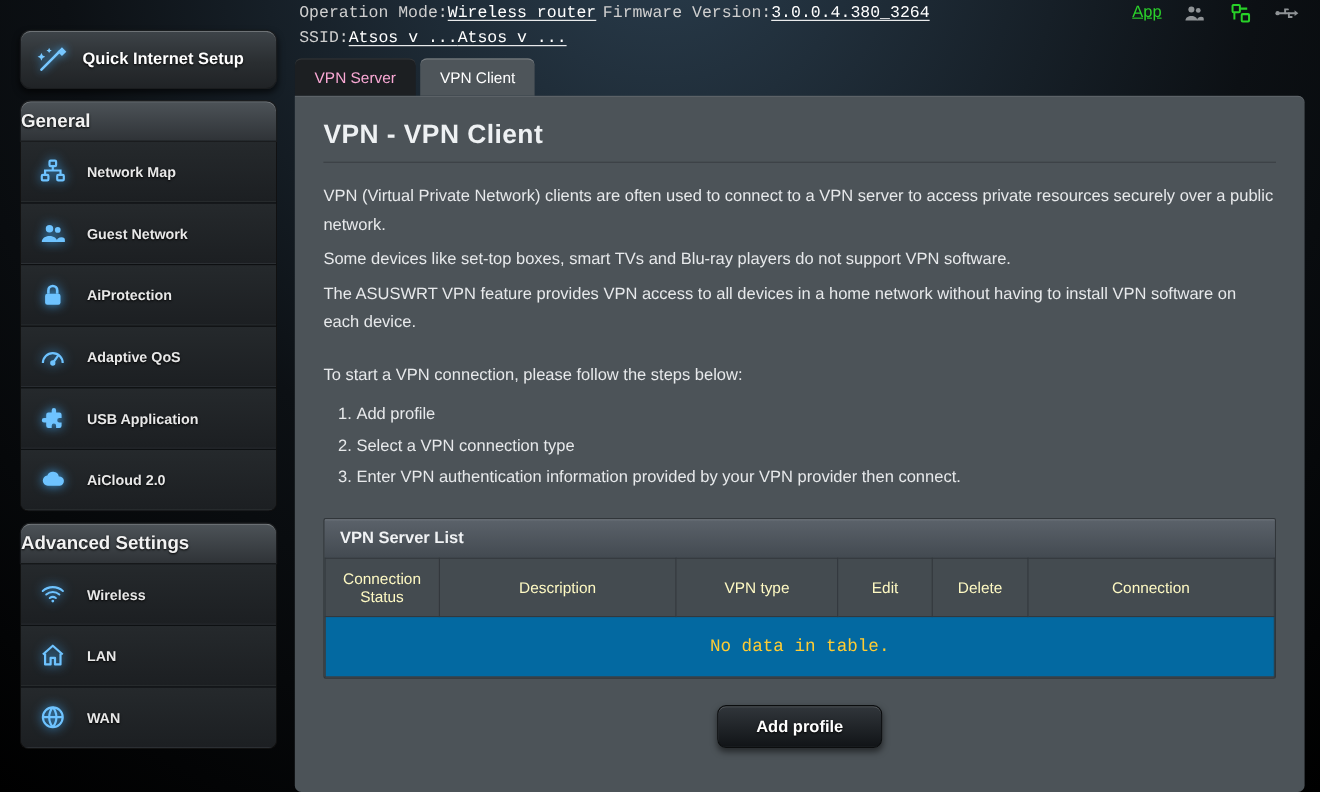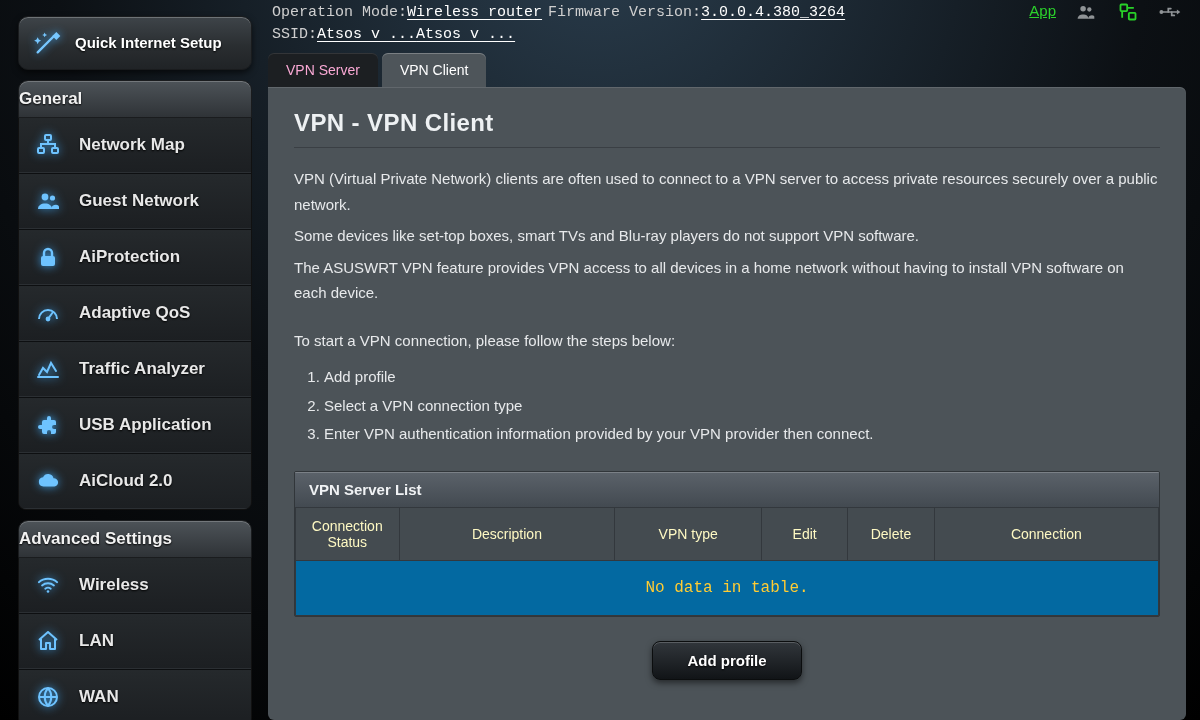--- a/index.html
+++ b/index.html
@@ -1,33 +1,33 @@
 <!DOCTYPE html>
 <html><head>
 <meta charset="utf-8">
 <style>
 html,body{margin:0;padding:0;height:100%;background:#000;font-family:Arial,Helvetica,sans-serif;font-size:14px;color:#fff;-webkit-font-smoothing:antialiased}
 *,*::before,*::after{box-sizing:border-box}
 a{color:inherit}
 
 
 .page{width:1200px;height:720px;background:radial-gradient(circle at 50% -10%,#2a3d4d 0%,#0c1014 55%,#000 100%);display:flex;overflow:hidden}
-.sidebar{width:262px;flex:0 0 262px;padding:16px 10px 0 18px;display:flex;flex-direction:column;gap:10px;overflow:hidden}
+.sidebar{width:262px;flex:0 0 262px;padding:27px 10px 0 18px;display:flex;flex-direction:column;gap:10px;overflow:hidden}
 .main{flex:1;display:flex;flex-direction:column;padding:2px 14px 0 6px;min-width:0}
 
 
 .card{border-radius:10px;background:linear-gradient(#3e4449,#2a2e31 55%,#202326);border:1px solid #1a1c1e;box-shadow:inset 0 1px 0 rgba(255,255,255,.25),0 3px 6px rgba(0,0,0,.6)}
 .quick-setup{display:flex;align-items:center;gap:14px;padding:12px 14px;cursor:pointer}
 .quick-setup .wand{color:#77c7ff;filter:drop-shadow(0 0 4px #3fa9f5)}
 .quick-setup .label{font-weight:700;font-size:15px;text-shadow:0 1px 2px #000;line-height:1.2}
 
 
 .sec-head{border-radius:10px 10px 0 0;background:linear-gradient(#4d5358,#2f3337);border:1px solid #1a1c1e;box-shadow:inset 0 1px 0 rgba(255,255,255,.22);padding:8px 0;text-align:left;font-weight:700;font-size:17px;color:#f2f2f2;text-shadow:0 1px 2px #000}
 .menu{display:flex;flex-direction:column;border:1px solid #111;border-top:none;border-radius:0 0 8px 8px;background:#1a1d20;overflow:hidden}
-.menu-item{display:flex;align-items:center;gap:16px;padding:13px 14px;color:#e8e8e8;font-weight:700;font-size:17px;border-top:1px solid #0d0f11;border-bottom:1px solid #2b2f33;cursor:pointer;background:linear-gradient(#25292c,#1c1f22)}
+.menu-item{display:flex;align-items:center;gap:16px;padding:13px 14px;color:#e8e8e8;font-weight:700;font-size:13px;border-top:1px solid #0d0f11;border-bottom:1px solid #2b2f33;cursor:pointer;background:linear-gradient(#25292c,#1c1f22)}
 .menu-item:first-child{border-top:none}
 .menu-item .ico{width:30px;height:28px;display:flex;align-items:center;justify-content:center;color:#6ec3ff;filter:drop-shadow(0 0 5px rgba(63,169,245,.9))}
 .menu-item span.lbl{text-shadow:0 1px 2px #000}
 
 
 .status-row{display:flex;align-items:baseline;gap:0;color:#c0c0c0;font-family:"Courier New",monospace;font-size:15px;padding:0 4px 4px}
 .status-row .mono{color:#cfcfcf}
 .status-row .lnk{color:#fff;text-decoration:underline;text-underline-offset:3px;cursor:pointer}
 .status-row .right{margin-left:auto;display:flex;align-items:flex-start;gap:18px}
 .app-lnk{color:#2bd12b;font-family:Arial,sans-serif;font-size:15px;text-decoration:underline;cursor:pointer}
@@ -115,29 +115,20 @@
         </div>
         <div class="menu-item">
           <span class="ico">
               <svg width="26" height="24" viewBox="0 0 24 24" fill="none" stroke="currentColor" stroke-width="2">
                 <path d="M3 18a9 9 0 0118 0"></path>
                 <path d="M12 18l5-7" stroke-linecap="round"></path>
                 <circle cx="12" cy="18" r="1.4" fill="currentColor"></circle>
               </svg>
             </span>
           <span class="lbl">Adaptive QoS</span>
-        </div>
-        <div class="menu-item">
-          <span class="ico">
-              <svg width="26" height="24" viewBox="0 0 24 24" fill="none" stroke="currentColor" stroke-width="2" stroke-linecap="round">
-                <path d="M3 18l4-7 4 4 4-9 5 8"></path>
-                <path d="M2 20h20"></path>
-              </svg>
-            </span>
-          <span class="lbl">Traffic Analyzer</span>
         </div>
         <div class="menu-item">
           <span class="ico">
               <svg width="24" height="24" viewBox="0 0 24 24" fill="currentColor">
                 <path d="M13 3a2 2 0 012 2v2h3a2 2 0 012 2v3h-2a2 2 0 100 4h2v3a2 2 0 01-2 2h-3v-2a2 2 0 10-4 0v2H8a2 2 0 01-2-2v-3H4a2 2 0 110-4h2V9a2 2 0 012-2h3V5a2 2 0 012-2z"></path>
               </svg>
             </span>
           <span class="lbl">USB Application</span>
         </div>
         <div class="menu-item">

